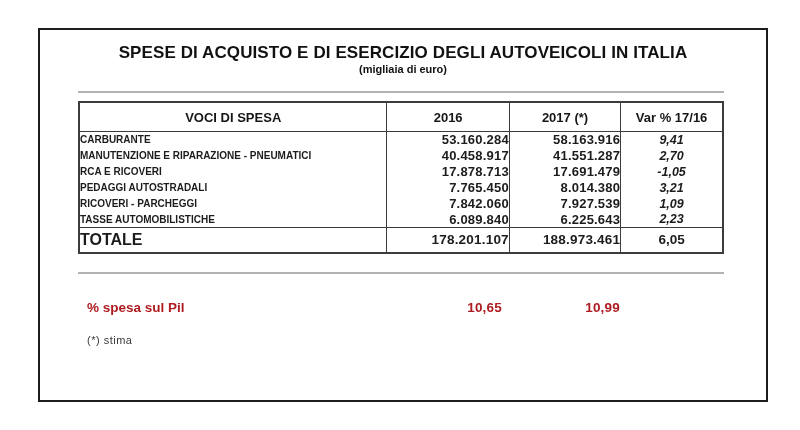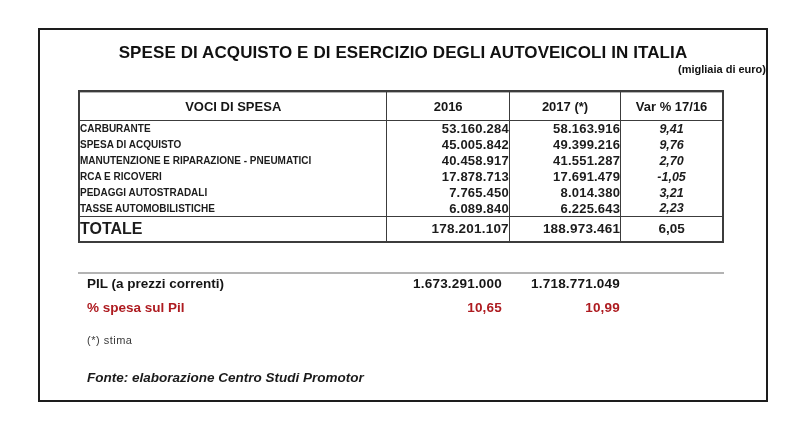--- a/index.html
+++ b/index.html
@@ -28,38 +28,38 @@
     text-align: center;
     font-size: 17px;
     font-weight: 700;
     letter-spacing: 0.1px;
     color: #111111;
   }
   .subtitle {
     position: absolute;
     left: 0; top: 33px;
     width: 100%;
-    text-align: right;
+    text-align: center;
     font-size: 11px;
     font-weight: 700;
     color: #111111;
   }
   .rule {
     position: absolute;
     left: 38px;
     width: 646px;
     height: 2px;
     background: #b3b3b3;
   }
   .rule-top { top: 61px; }
   .rule-bottom { top: 242px; }
   table.expenses {
     position: absolute;
     left: 38px;
-    top: 60px;
+    top: 71px;
     width: 646px;
     border-collapse: collapse;
     table-layout: fixed;
     border: 2px solid #3c3c3c;
   }
   table.expenses th, table.expenses td {
     padding: 0;
     overflow: hidden;
     white-space: nowrap;
   }
@@ -185,69 +185,63 @@
         </tr>
       </thead>
       <tbody>
         <tr class="body-row">
           <td class="lab">CARBURANTE</td>
           <td class="num">53.160.284</td>
           <td class="num">58.163.916</td>
           <td class="var">9,41</td>
         </tr>
         <tr class="body-row">
-          <td class="lab">SPESA DI ACQUISTO</td>
-          <td class="num">45.005.842</td>
-          <td class="num">49.399.216</td>
-          <td class="var">9,76</td>
-        </tr>
-        <tr class="body-row">
           <td class="lab">MANUTENZIONE E RIPARAZIONE - PNEUMATICI</td>
           <td class="num">40.458.917</td>
           <td class="num">41.551.287</td>
           <td class="var">2,70</td>
         </tr>
         <tr class="body-row">
           <td class="lab">RCA E RICOVERI</td>
           <td class="num">17.878.713</td>
           <td class="num">17.691.479</td>
           <td class="var">-1,05</td>
         </tr>
         <tr class="body-row">
           <td class="lab">PEDAGGI AUTOSTRADALI</td>
           <td class="num">7.765.450</td>
           <td class="num">8.014.380</td>
           <td class="var">3,21</td>
+        </tr>
+        <tr class="body-row">
+          <td class="lab">RICOVERI - PARCHEGGI</td>
+          <td class="num">7.842.060</td>
+          <td class="num">7.927.539</td>
+          <td class="var">1,09</td>
         </tr>
         <tr class="body-row">
           <td class="lab">TASSE AUTOMOBILISTICHE</td>
           <td class="num">6.089.840</td>
           <td class="num">6.225.643</td>
           <td class="var">2,23</td>
         </tr>
         <tr class="total-row">
           <td class="lab">TOTALE</td>
           <td class="num">178.201.107</td>
           <td class="num">188.973.461</td>
           <td class="var">6,05</td>
         </tr>
       </tbody>
     </table>
 
     <div class="rule rule-bottom"></div>
 
-    <div class="pilrow pil-row">
-      <div class="plab">PIL (a prezzi correnti)</div>
-      <div class="pv1">1.673.291.000</div>
-      <div class="pv2">1.718.771.049</div>
-    </div>
 
     <div class="pilrow pil-share-row">
       <div class="plab">% spesa sul Pil</div>
       <div class="pv1">10,65</div>
       <div class="pv2">10,99</div>
     </div>
 
     <div class="footnote">(*) stima</div>
-    <div class="source">Fonte: elaborazione Centro Studi Promotor</div>
 
   </div>
 </div>
 
 </body></html>

